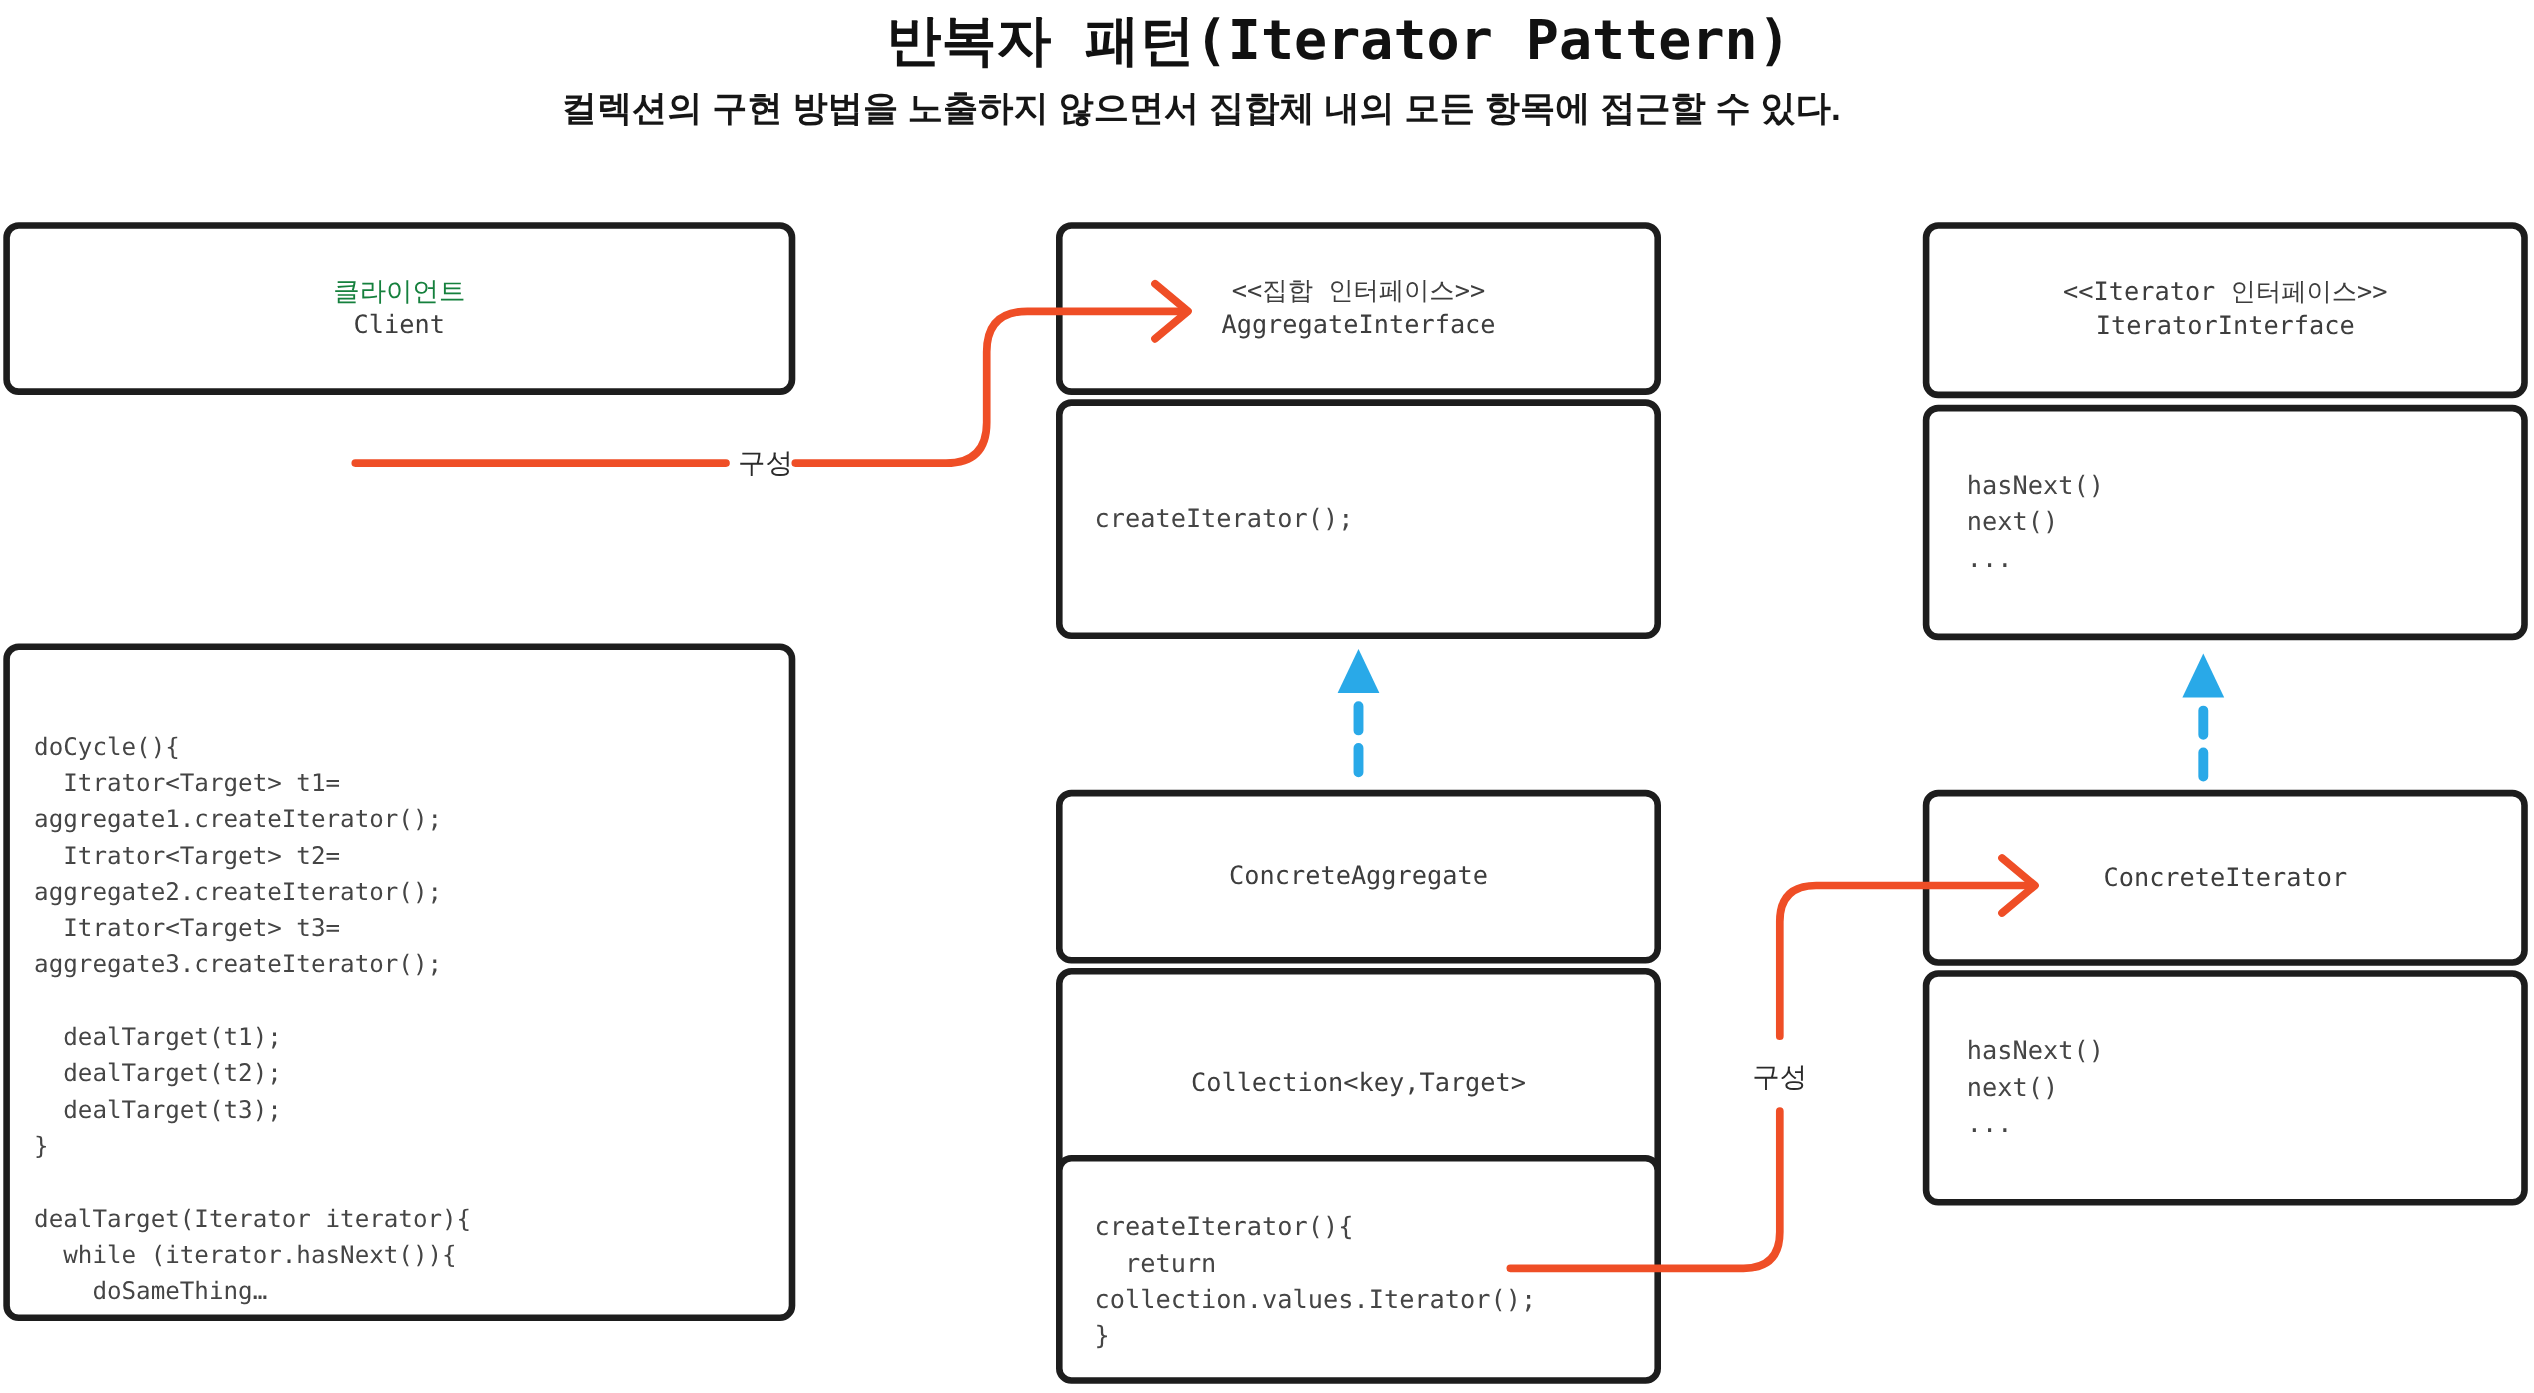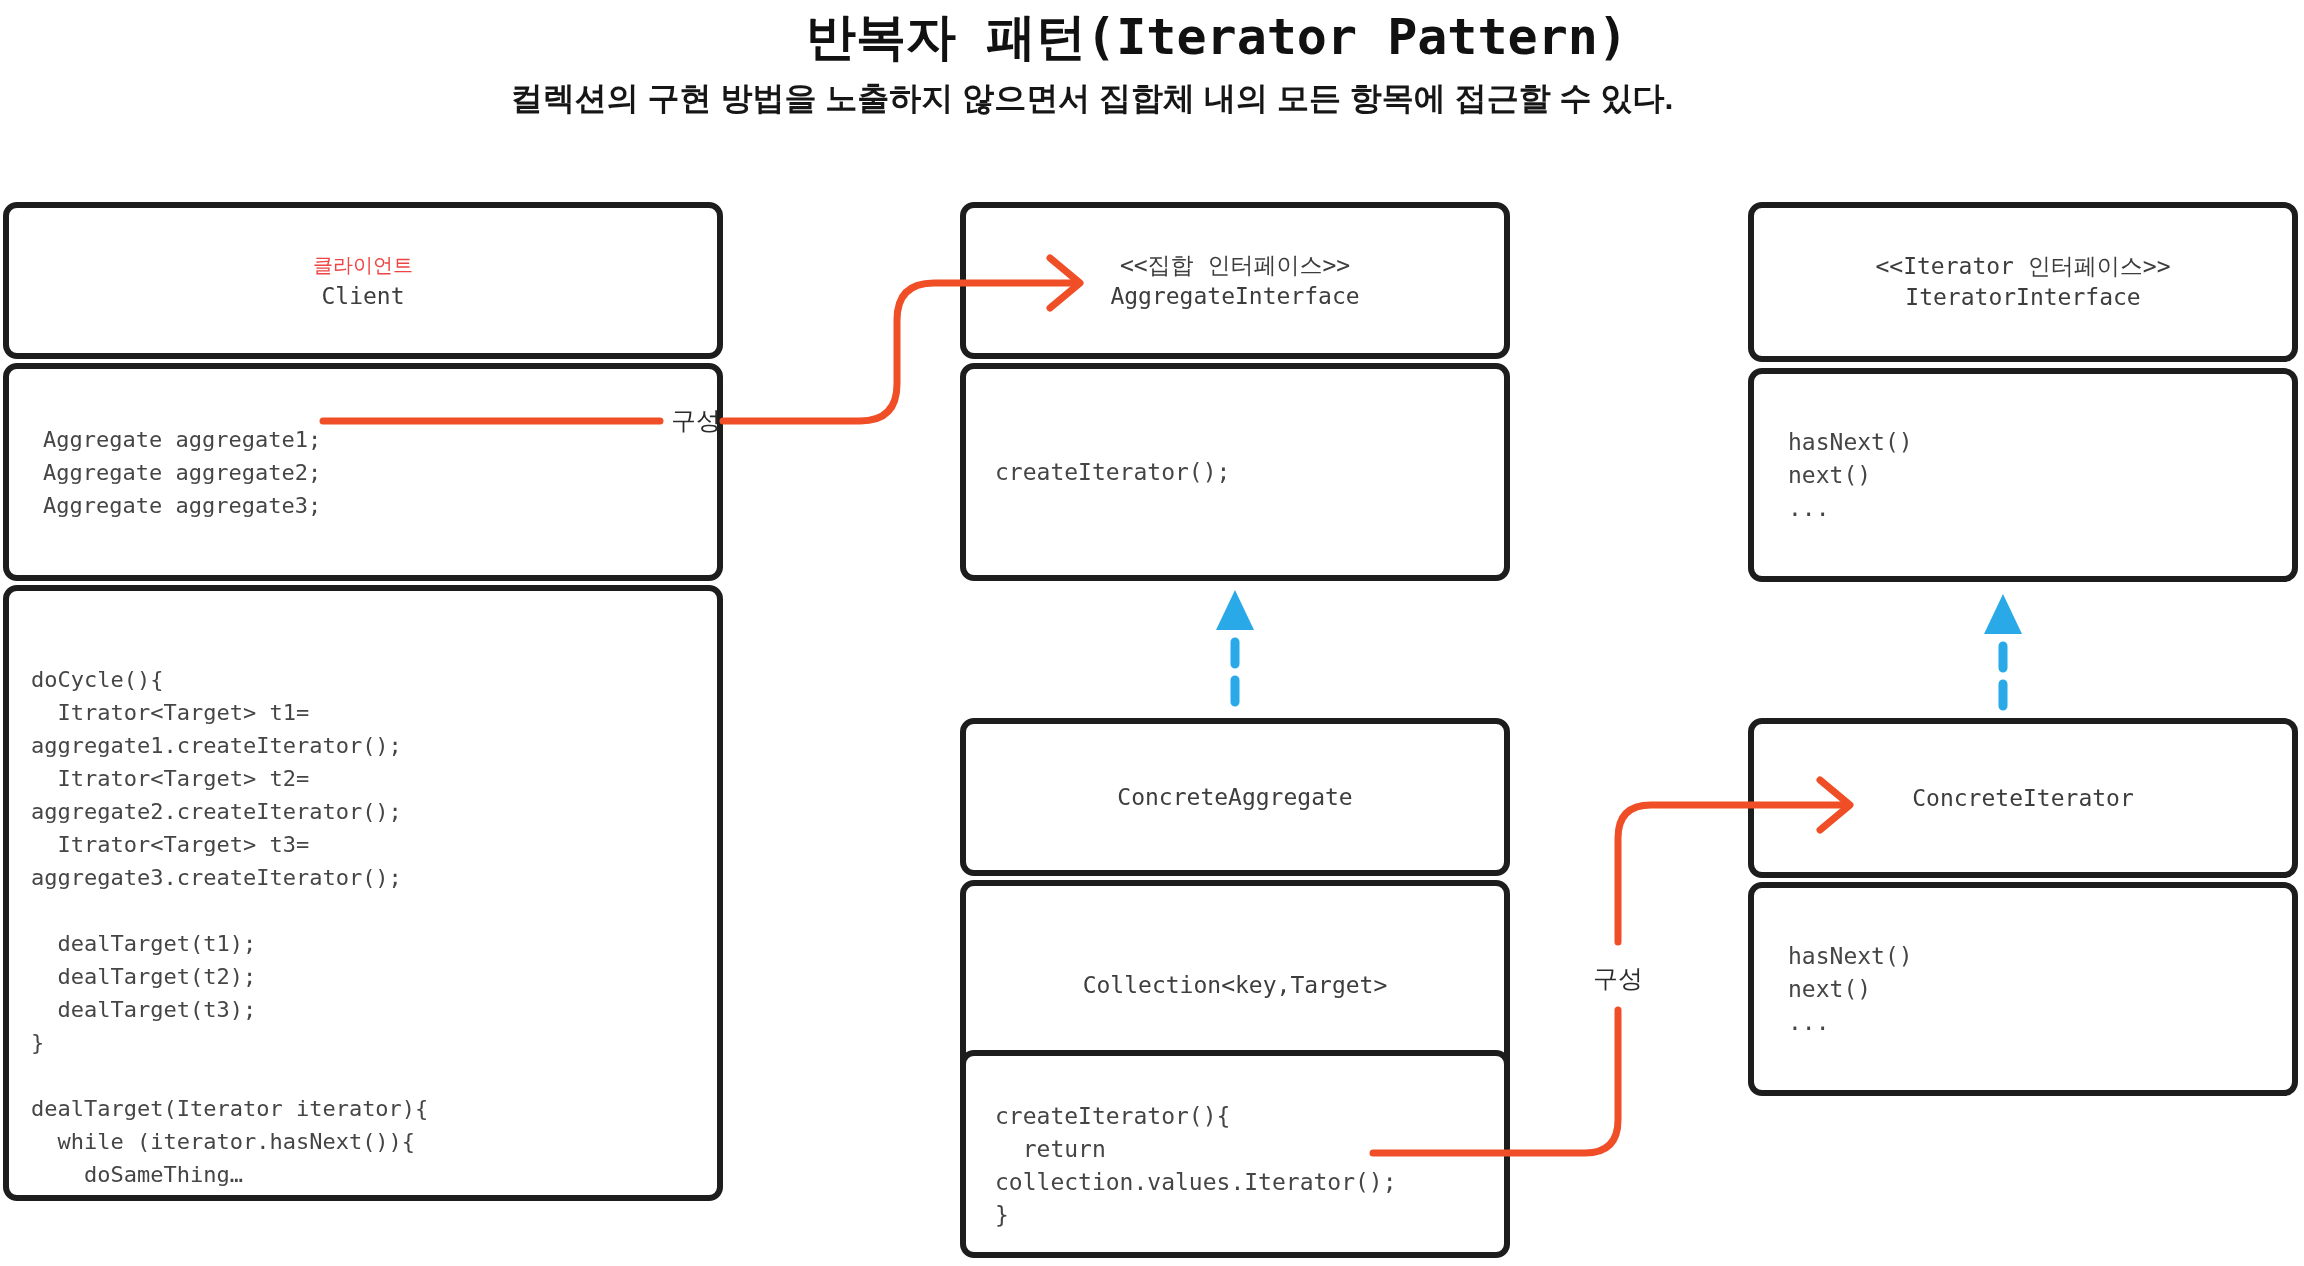--- a/index.html
+++ b/index.html
@@ -1,21 +1,21 @@
 <!DOCTYPE html>
 <html><head>
 <meta charset="utf-8">
 <style>
   html,body{margin:0;padding:0;background:#ffffff;}
   #canvas{position:relative;width:2304px;height:1266px;background:#ffffff;overflow:hidden;
           font-family:"Liberation Sans","DejaVu Sans",sans-serif;color:#2e2e2e;}
   .mono{font-family:"DejaVu Sans Mono","Liberation Mono","Liberation Sans",monospace;text-align:center;}
   .box{position:absolute;background:#ffffff;border:6px solid #1d1d1d;border-radius:14px;box-sizing:border-box;z-index:1;}
   .hdr{display:flex;flex-direction:column;align-items:center;justify-content:center;text-align:center;}
-  .hdr .ln{line-height:31px;font-size:20px;color:#ef4444;white-space:pre;}
+  .hdr .ln{line-height:31px;font-size:24px;color:#15803d;white-space:pre;}
   .hdr .ln.mono{font-size:23px;color:#3d3d3d;}
   .vcenter{display:flex;flex-direction:column;justify-content:center;}
   .code-line{height:33px;line-height:33px;font-size:22px;color:#454545;white-space:pre;
              font-family:"DejaVu Sans Mono","Liberation Mono",monospace;}
   .mid-line{font-size:23px;}
   #page-title{position:absolute;top:4px;left:130px;right:0;text-align:center;
               font-size:50px;font-weight:700;color:#111;line-height:66px;white-space:pre;
               font-family:"DejaVu Sans Mono","Liberation Sans",sans-serif;}
   #page-subtitle{position:absolute;top:76px;left:0;right:120px;text-align:center;
               font-size:32px;font-weight:700;color:#161616;line-height:44px;white-space:pre;}
@@ -28,25 +28,20 @@
 <div id="canvas">
 
   <div id="page-title">반복자 패턴(Iterator Pattern)</div>
   <div id="page-subtitle">컬렉션의 구현 방법을 노출하지 않으면서 집합체 내의 모든 항목에 접근할 수 있다.</div>
 
   <div class="box hdr" style="left:3px;top:202px;width:720px;height:157px;">
     <div class="ln">클라이언트</div>
     <div class="ln mono">Client</div>
   </div>
 
-  <div class="box vcenter" style="left:3px;top:363px;width:720px;height:218px;padding-left:34px;">
-    <div class="code-line">Aggregate aggregate1;</div>
-    <div class="code-line">Aggregate aggregate2;</div>
-    <div class="code-line">Aggregate aggregate3;</div>
-  </div>
 
   <div class="box" style="left:3px;top:585px;width:720px;height:616px;padding:72px 10px 0 22px;">
     <div class="code-line">doCycle(){</div>
     <div class="code-line">  Itrator&lt;Target&gt; t1=</div>
     <div class="code-line">aggregate1.createIterator();</div>
     <div class="code-line">  Itrator&lt;Target&gt; t2=</div>
     <div class="code-line">aggregate2.createIterator();</div>
     <div class="code-line">  Itrator&lt;Target&gt; t3=</div>
     <div class="code-line">aggregate3.createIterator();</div>
     <div class="code-line"></div>

